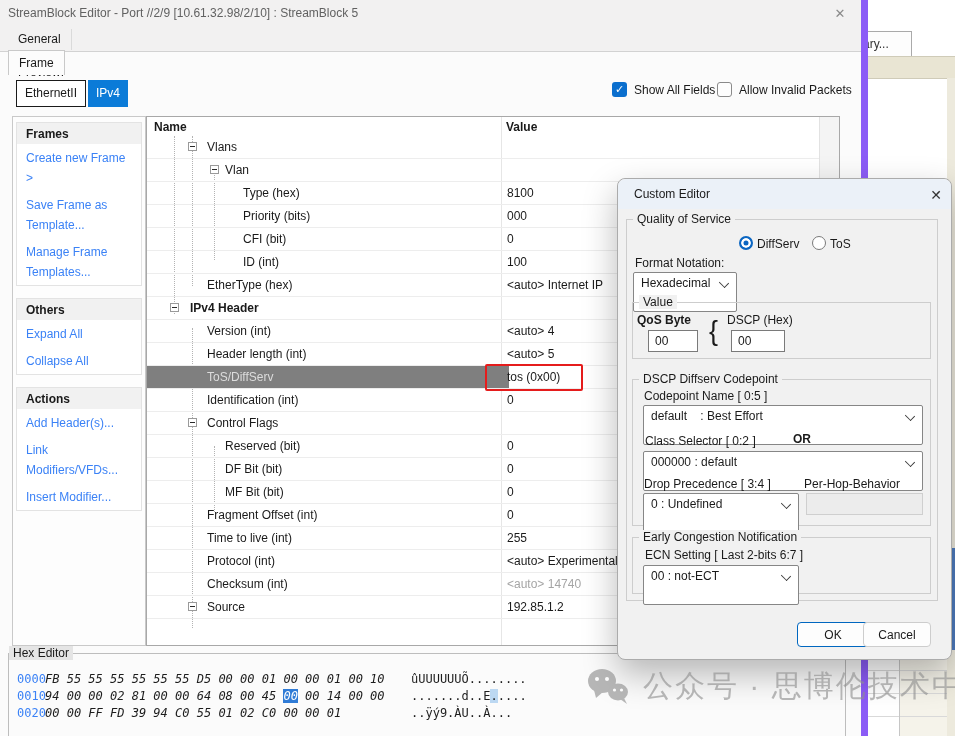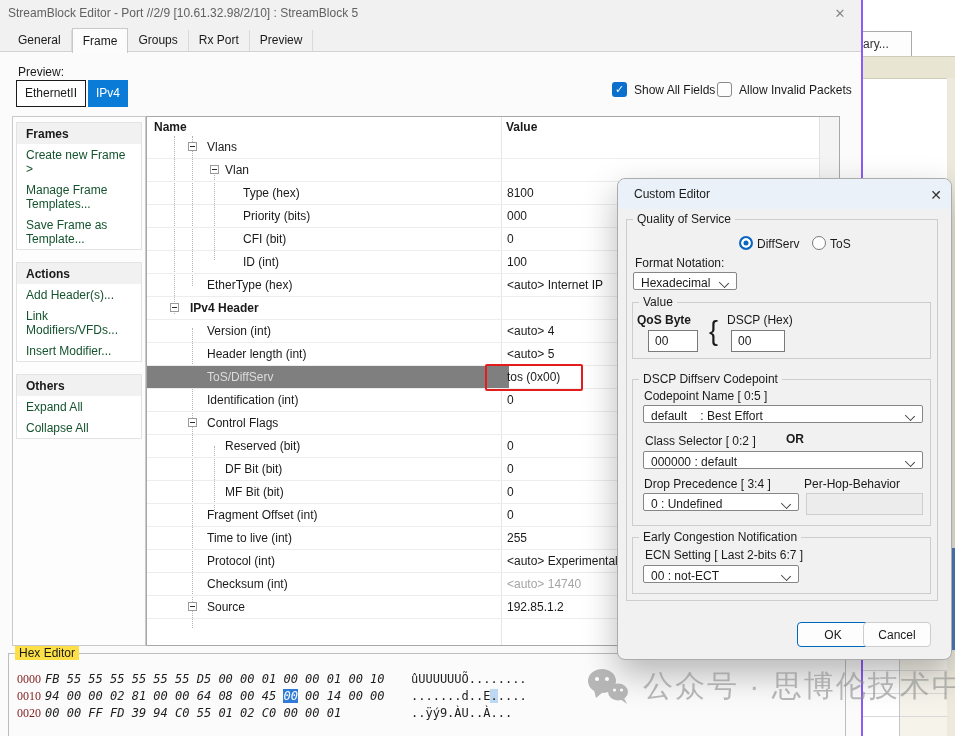--- a/index.html
+++ b/index.html
@@ -15,46 +15,46 @@
     border-top:1px solid #cfcbb8;border-bottom:1px solid #cfcbb8;z-index:0;}
   .bg-corner{position:absolute;left:900px;top:613px;width:55px;height:123px;background:#f5f3ea;z-index:0;}
   .bg-lines{position:absolute;left:862px;top:556px;width:93px;height:180px;z-index:0;
     background:repeating-linear-gradient(to bottom,transparent 0 22px,#d9d9d9 22px 23px);}
   .bg-vline{position:absolute;left:899px;top:613px;width:1px;height:123px;background:#c6c6c6;z-index:0;}
   .bg-scrollstrip{position:absolute;left:947px;top:78px;width:8px;height:658px;background:#edeadd;z-index:0;}
   .bg-scrollthumb{position:absolute;left:947px;top:548px;width:8px;height:102px;background:#4f7cbf;z-index:0;}
 
   
   .main-window{position:absolute;left:0;top:0;width:861px;height:736px;background:#f2f1f1;
-    border-right:2px solid #8b5cf6;z-index:1;}
+    border-right:7px solid #8b5cf6;z-index:1;}
   .title-text{position:absolute;left:8px;top:6px;color:#616161;}
   .win-close{position:absolute;left:830px;top:4px;width:20px;height:20px;color:#8a8a8a;
     font-size:13px;text-align:center;line-height:20px;}
-  .tabstrip{position:absolute;left:8px;top:29px;height:22px;display:flex;align-items:center;}
+  .tabstrip{position:absolute;left:8px;top:29px;height:22px;display:flex;align-items:flex-start;flex-direction:column;}
   .tab{height:21px;line-height:21px;padding:0 10px;border-right:1px solid #dadada;color:#1a1a1a;background:transparent;}
   .tab.active{height:24px;line-height:24px;background:#fcfcfc;border:1px solid #c9c9c9;border-bottom:none;
     position:relative;z-index:2;}
   .panel{position:absolute;left:0;top:51px;width:861px;height:685px;background:#fbfbfb;border-top:1px solid #d2d2d2;}
 
   .preview-label{position:absolute;left:18px;top:13px;}
   .btn-frame{position:absolute;left:16px;top:28px;height:25px;line-height:25px;padding:0 8px;
     background:#ffffff;border:1px solid #1a1a1a;text-align:center;}
   .btn-ipv4{position:absolute;left:88px;top:28px;height:27px;line-height:27px;padding:0 8px;
     background:#0b7bd8;color:#fff;border:none;}
   .cb{position:absolute;width:15px;height:15px;border-radius:3px;box-sizing:border-box;}
   .cb.checked{background:#0b6fce;color:#fff;font-size:11px;line-height:15px;text-align:center;}
   .cb.unchecked{background:#fdfdfd;border:1px solid #8a8a8a;}
   .cb-label{position:absolute;}
 
   
   .sidebar{position:absolute;left:12px;top:64px;width:134px;height:530px;box-sizing:border-box;
     border:1px solid #c9c9c9;background:#fdfdfd;}
   .sgroup{margin:5px 3px 12px 3px;border:1px solid #e3e3e3;background:#fff;}
   .sgroup .sh{background:#f1f1f1;font-weight:bold;padding:4px 9px 3px;}
-  .sitem{padding:4px 9px 3px;line-height:14px;color:#14532d;}
+  .sitem{padding:4px 9px 3px;line-height:20px;color:#3b82f6;}
 
   
   .ftable{position:absolute;left:146px;top:64px;width:694px;height:530px;box-sizing:border-box;
     border:1px solid #a8a8a8;background:#ffffff;}
   .fh-name{position:absolute;left:7px;top:3px;font-weight:bold;}
   .fh-value{position:absolute;left:359px;top:3px;font-weight:bold;}
   .fcol-line{position:absolute;left:354px;top:0;width:1px;height:528px;background:#e6e6e6;}
   .fscroll{position:absolute;right:0;top:0;width:19px;height:528px;background:#f4f4f4;border-left:1px solid #e2e2e2;}
   .frows{position:absolute;left:0;top:19px;width:673px;height:509px;}
   .trow{position:relative;height:22px;border-bottom:1px solid #ededed;}
@@ -67,44 +67,44 @@
   .trow.sel .tval{background:linear-gradient(to right,#7f7f7f 0 8px,#ffffff 8px);}
   .v.muted{color:#a5a5a5;}
   .lbl.bold{font-weight:bold;}
   .exp{position:absolute;top:6px;width:9px;height:9px;border:1px solid #9a9a9a;background:#fff;box-sizing:border-box;}
   .exp::after{content:"";position:absolute;left:1px;top:3px;width:5px;height:1px;background:#2a2a2a;}
   .redbox{position:absolute;left:-16px;top:-2px;width:94px;height:23px;border:2px solid #e51c1c;border-radius:2px;}
   .guide{position:absolute;width:0;border-left:1px dotted #b3b3b3;}
 
   
   .hexbox{position:absolute;left:8px;top:601px;width:836px;height:100px;border:1px solid #bdbdbd;background:#fbfbfb;}
-  .hexlbl{position:absolute;left:6px;top:-8px;background:#fde047;padding:0 4px;}
+  .hexlbl{position:absolute;left:0;top:-8px;background:#e5e5e5;padding:0 4px;}
   .hexrow{position:absolute;left:0;width:100%;font-family:"DejaVu Sans Mono",monospace;font-size:12px;white-space:pre;}
-  .hoff{position:absolute;left:8px;color:#7f1d1d;font-family:Liberation Serif, serif;}
+  .hoff{position:absolute;left:8px;color:#3b82f6;}
   .hbytes{position:absolute;left:36px;color:#1d1d1d;font-style:italic;}
   .hascii{position:absolute;left:402px;color:#1d1d1d;}
   .hlb{background:#2f7bd6;color:#fff;}
   .hla{background:#bcd8f2;}
 
   
   .dialog{position:absolute;left:617px;top:178px;width:333px;height:480px;background:#f1f1f1;
     border:1px solid #ababab;border-radius:8px;box-shadow:0 14px 34px rgba(0,0,0,0.28);z-index:30;}
   .dlg-head{position:absolute;left:0;top:0;width:100%;height:30px;background:#ebf1f8;border-radius:8px 8px 0 0;}
   .dlg-title{position:absolute;left:16px;top:8px;}
   .dlg-close{position:absolute;left:308px;top:6px;width:20px;height:20px;text-align:center;line-height:20px;
     font-size:14px;color:#333;}
   .grp{position:absolute;border:1px solid #cdcdcd;box-sizing:border-box;}
   .grp-lbl{position:absolute;top:-8px;left:6px;background:#f1f1f1;padding:0 4px;white-space:nowrap;}
   .rad{position:absolute;width:14px;height:14px;border-radius:50%;box-sizing:border-box;}
   .rad.sel{background:#0b66c2;border:2px solid #0b66c2;box-shadow:inset 0 0 0 2.5px #fff;}
   .rad.unsel{background:#fff;border:1px solid #7a7a7a;}
   .rlabel{position:absolute;white-space:nowrap;}
   .dtext{position:absolute;white-space:nowrap;}
   .dtext.bold{font-weight:bold;}
-  .combo{position:absolute;height:18px;background:#fff;border:1px solid #868686;border-radius:2px;box-sizing:border-box;}
+  .combo{position:absolute;height:40px;background:#fff;border:1px solid #868686;border-radius:2px;box-sizing:border-box;}
   .combo .txt{position:absolute;left:7px;top:3px;white-space:pre;}
   .chev{position:absolute;right:8px;top:6px;width:7px;height:7px;border-right:1.5px solid #3a3a3a;
     border-bottom:1.5px solid #3a3a3a;transform:rotate(45deg) scaleY(0.8);}
   .dinput{position:absolute;height:22px;background:#fff;border:1px solid #7a7a7a;box-sizing:border-box;}
   .dinput .txt{position:absolute;left:6px;top:3px;}
   .dinput.disabled{background:#ececec;border:1px solid #cfcfcf;}
   .brace{position:absolute;font-size:27px;color:#1a1a1a;}
   .dbtn{position:absolute;height:25px;background:#fdfdfd;border-radius:4px;text-align:center;line-height:24px;box-sizing:border-box;}
   .dbtn.ok{border:1px solid #0067c0;}
   .dbtn.cancel{border:1px solid #cdcdcd;}
@@ -143,33 +143,33 @@
 
     <div class="cb checked" style="left:612px;top:30px;">✓</div>
     <div class="cb-label" style="left:634px;top:31px;">Show All Fields</div>
     <div class="cb unchecked" style="left:717px;top:30px;"></div>
     <div class="cb-label" style="left:739px;top:31px;">Allow Invalid Packets</div>
 
     <div class="sidebar" id="sidebar">
         <div class="sgroup">
           <div class="sh">Frames</div>
           <div class="sitem">Create new Frame &gt;</div>
+          <div class="sitem">Save Frame as Template...</div>
           <div class="sitem">Manage Frame Templates...</div>
-          <div class="sitem">Save Frame as Template...</div>
+        </div>
+        <div class="sgroup">
+          <div class="sh">Others</div>
+          <div class="sitem">Expand All</div>
+          <div class="sitem">Collapse All</div>
         </div>
         <div class="sgroup">
           <div class="sh">Actions</div>
           <div class="sitem">Add Header(s)...</div>
           <div class="sitem">Link Modifiers/VFDs...</div>
           <div class="sitem">Insert Modifier...</div>
-        </div>
-        <div class="sgroup">
-          <div class="sh">Others</div>
-          <div class="sitem">Expand All</div>
-          <div class="sitem">Collapse All</div>
         </div>
       </div>
 
     <div class="ftable">
       <div class="fh-name">Name</div>
       <div class="fh-value">Value</div>
       <div class="fcol-line"></div>
       <div class="frows" id="frows">
         <div class="guide" style="left:27px;top:0;height:178px;"></div>
         <div class="guide" style="left:45px;top:0;height:150px;"></div>
@@ -398,21 +398,21 @@
     </div>
 
     <div class="grp" style="left:5px;top:159px;width:299px;height:147px;">
       <div class="grp-lbl">DSCP Diffserv Codepoint</div>
       <div class="dtext" style="left:11px;top:9px;">Codepoint Name [ 0:5 ]</div>
       <div class="combo" style="left:10px;top:25px;width:280px;">
         <span class="txt">default    : Best Effort</span>
         <span class="chev"></span>
       </div>
       <div class="dtext" style="left:12px;top:54px;">Class Selector [ 0:2 ]</div>
-      <div class="dtext bold" style="left:153px;top:52px;">OR</div>
+      <div class="dtext bold" style="left:160px;top:52px;">OR</div>
       <div class="combo" style="left:10px;top:71px;width:280px;">
         <span class="txt">000000 : default</span>
         <span class="chev"></span>
       </div>
       <div class="dtext" style="left:11px;top:97px;">Drop Precedence [ 3:4 ]</div>
       <div class="dtext" style="left:171px;top:97px;">Per-Hop-Behavior</div>
       <div class="combo" style="left:10px;top:113px;width:156px;">
         <span class="txt">0 : Undefined</span>
         <span class="chev"></span>
       </div>

